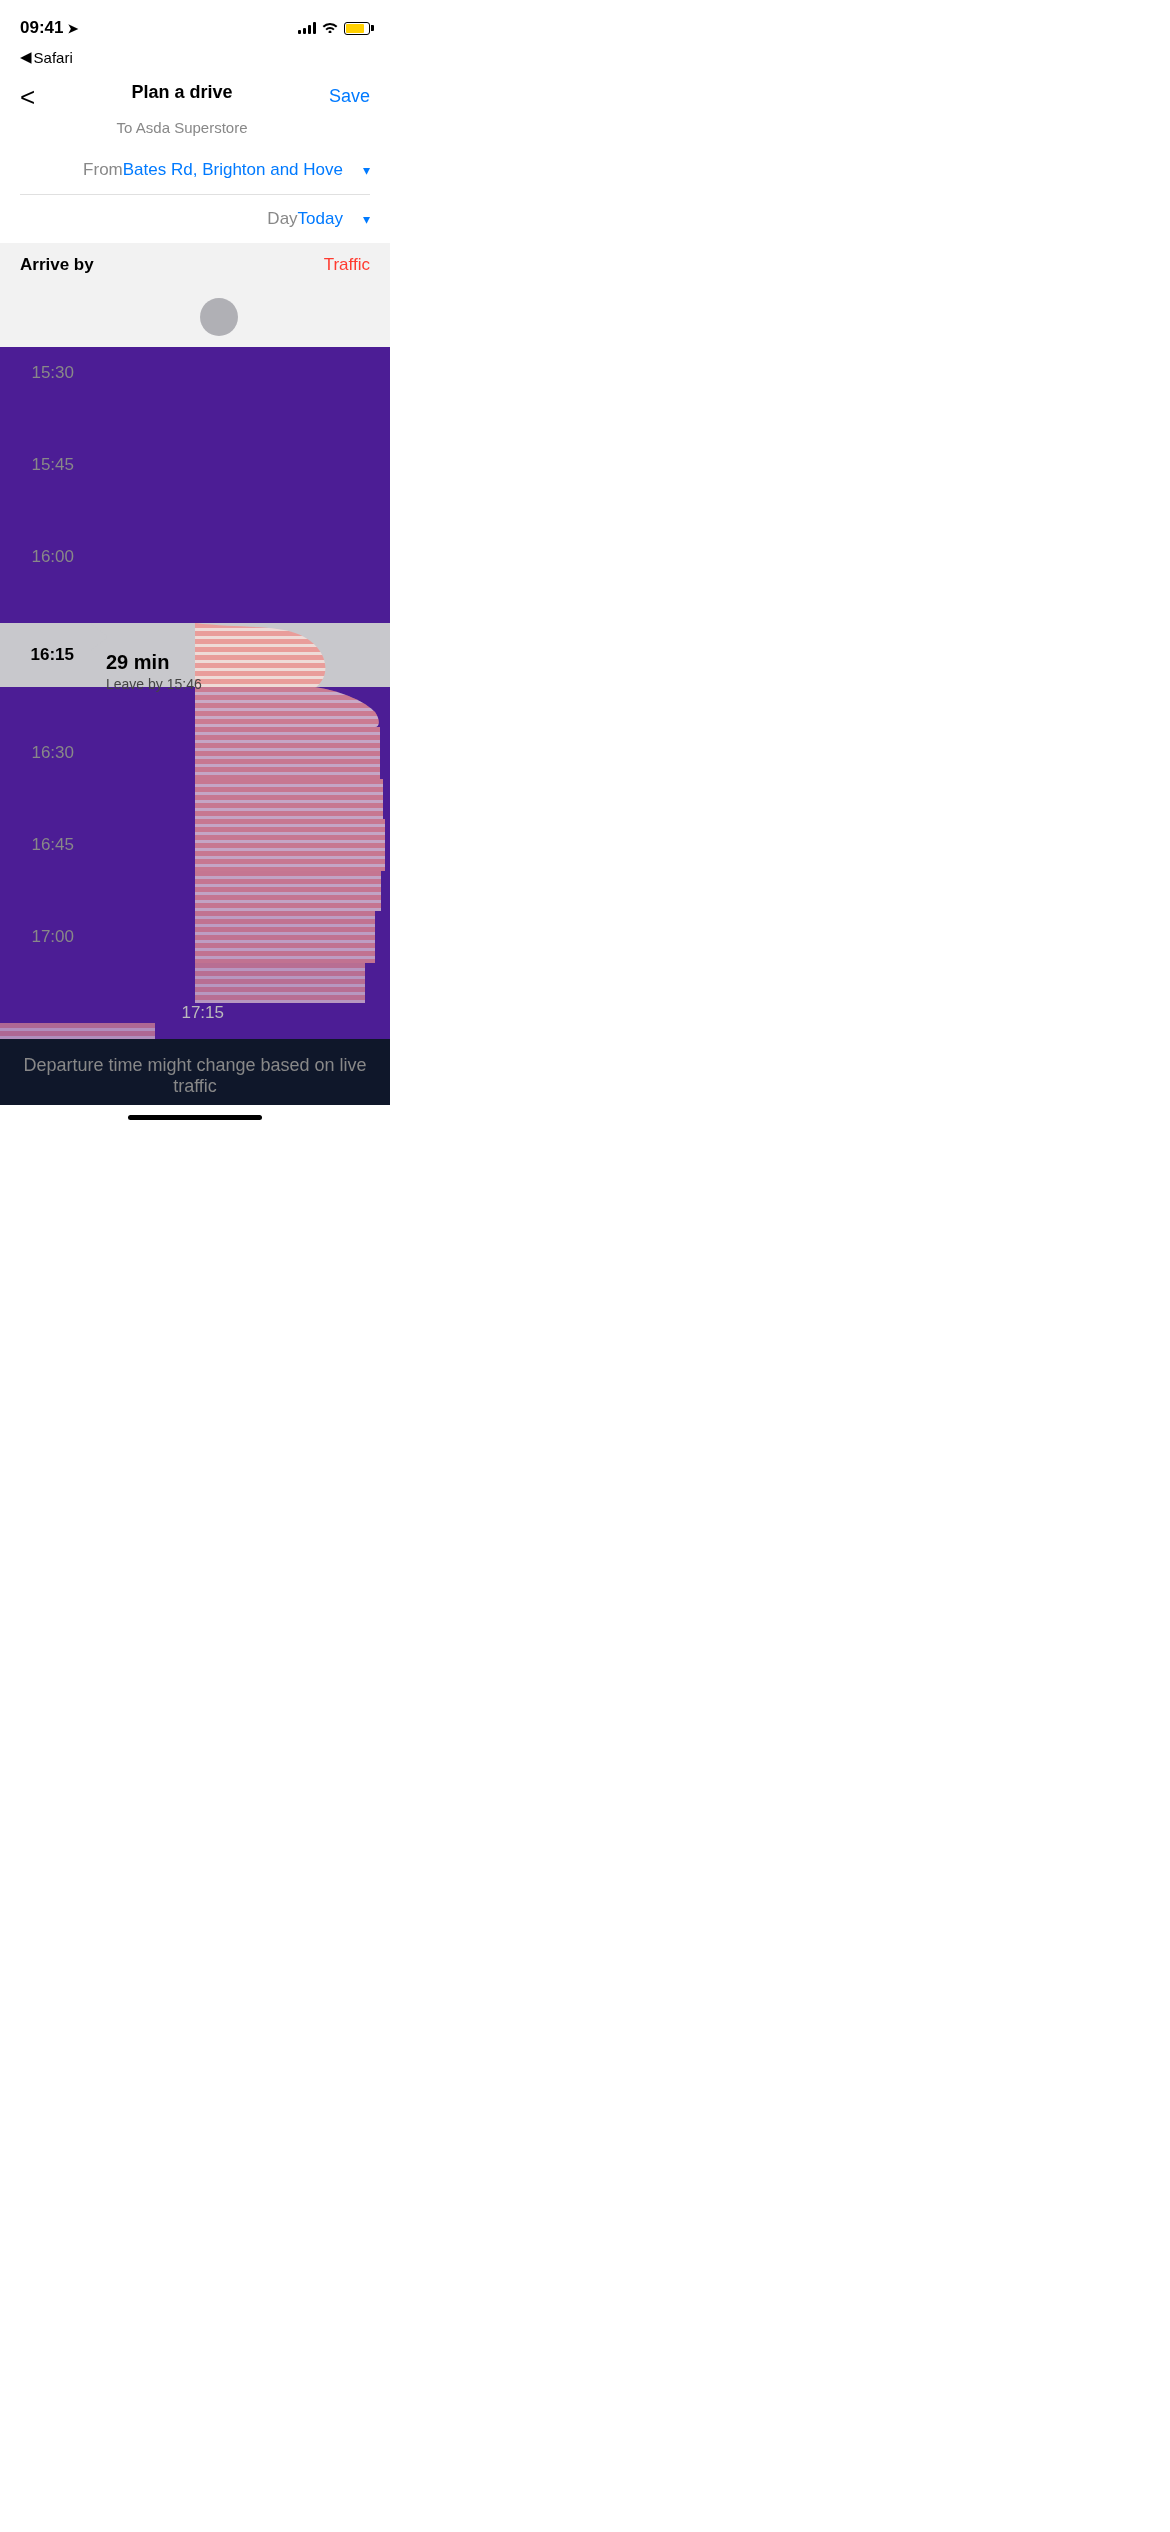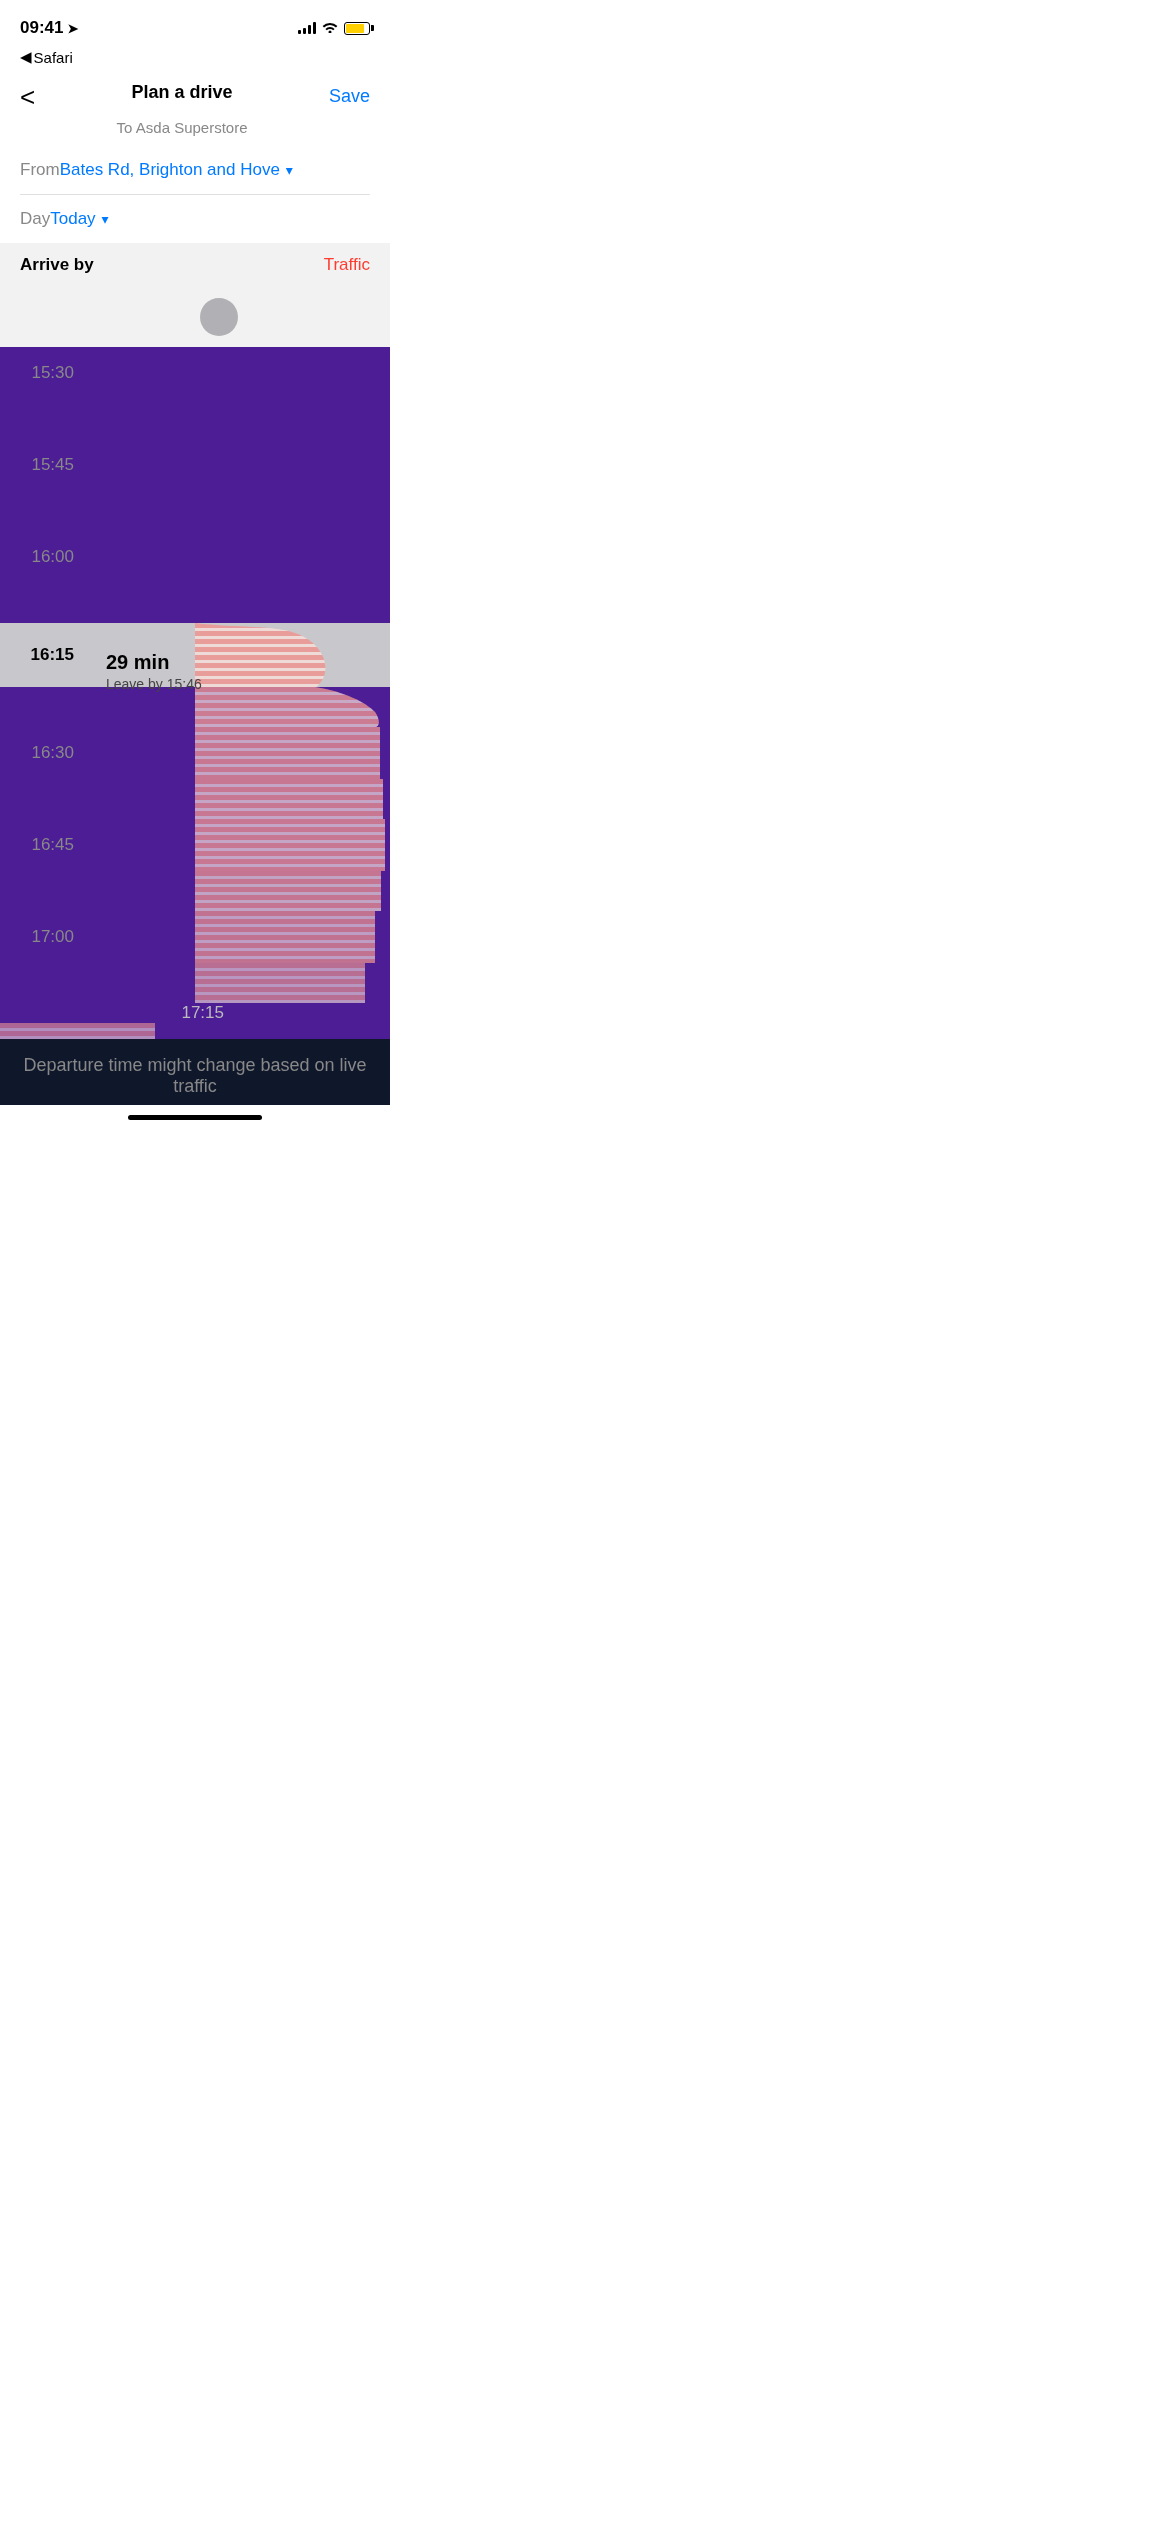--- a/index.html
+++ b/index.html
@@ -138,35 +138,35 @@
       border: none;
       cursor: pointer;
       padding: 0;
       margin-top: 4px;
     }
 
     
     .field-row {
       display: flex;
       align-items: center;
-      justify-content: flex-start;
+      justify-content: flex-end;
       padding: 14px 20px;
     }
 
     .field-label {
       font-size: 17px;
       color: #888;
     }
 
     .field-value {
       font-size: 17px;
       color: #007AFF;
       display: flex;
       align-items: center;
-      gap: 6px;
+      gap: 20px;
     }
 
     .field-value .chevron {
       font-size: 14px;
     }
 
     .divider {
       height: 1px;
       background: #E0E0E0;
       margin: 0 20px;

